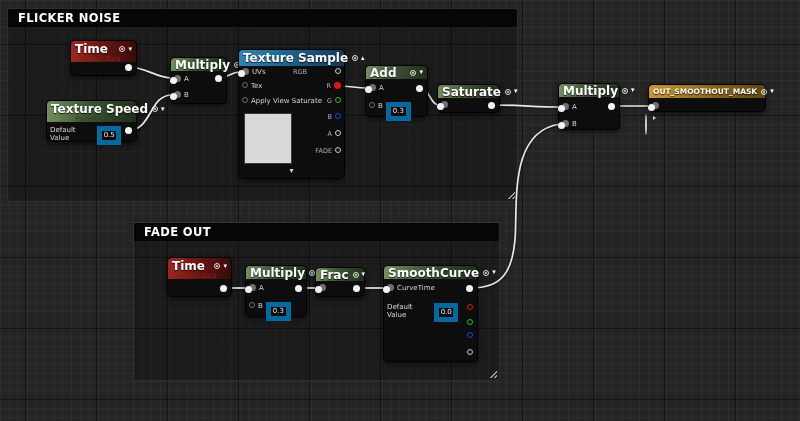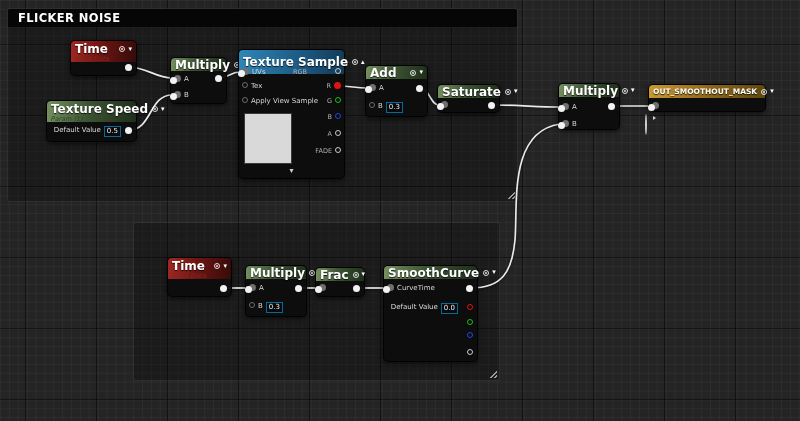--- a/index.html
+++ b/index.html
@@ -26,21 +26,21 @@
   
   svg.wires{position:absolute;left:0;top:0;pointer-events:none;}
   .wire{fill:none;stroke:#e8e8e8;stroke-width:1.7;}
   
   .node{position:absolute;background:rgba(13,13,13,0.96);border-radius:5px;
     box-shadow:0 2px 5px rgba(0,0,0,0.55);border:1px solid rgba(0,0,0,0.8);}
   .nhead{position:relative;height:13px;border-radius:4px 4px 0 0;display:flex;align-items:center;padding:0 4px;}
   .nhead.tall{height:21px;display:block;padding:1px 4px 0 4px;}
   .titlerow{display:flex;align-items:center;}
   .ntitle{color:#fff;font-size:12px;font-weight:bold;text-shadow:0 1px 1px rgba(0,0,0,0.8);white-space:nowrap;flex:1;}
-  .nsub{display:block;font-size:6.5px;font-style:italic;line-height:7px;white-space:nowrap;}
+  .nsub{display:block;font-size:6.5px;font-style:italic;line-height:7px;white-space:nowrap;text-align:center;}
   .hicons{display:flex;align-items:center;gap:3px;margin-left:4px;}
   .oicon{width:6px;height:6px;border:1px solid rgba(255,255,255,0.85);border-radius:50%;position:relative;}
   .oicon::after{content:'';position:absolute;left:1px;top:1px;width:2px;height:2px;border-radius:50%;background:rgba(255,255,255,0.85);}
   .chev{color:#fff;font-size:7px;line-height:7px;}
   .grn{background:linear-gradient(95deg,#74915f 0%,#3d5434 45%,#1f2e1b 100%);}
   .red{background:linear-gradient(95deg,#a12823 0%,#6e1512 45%,#350c0a 100%);}
   .blu{background:linear-gradient(95deg,#2f86b8 0%,#1d5c85 55%,#123a57 100%);}
   .org{background:linear-gradient(95deg,#c9992f 0%,#8a6418 55%,#5f470f 100%);}
   .sub-red{color:#7e2a24;}
   .sub-grn{color:#2f4427;}
@@ -55,37 +55,40 @@
   .pin.open{width:6px;height:6px;background:transparent;border:1.5px solid #6a6a6a;}
   .pin.ring-w{width:6px;height:6px;background:transparent;border:1.5px solid #c9c9c9;}
   .pin.fill-r{background:#e01212;}
   .pin.ring-r{width:6px;height:6px;background:transparent;border:1.5px solid #e01212;}
   .pin.ring-g{width:6px;height:6px;background:transparent;border:1.5px solid #18c018;}
   .pin.ring-b{width:6px;height:6px;background:transparent;border:1.5px solid #2343e0;}
   .wiredot{position:absolute;left:-4px;width:7px;height:7px;border-radius:50%;background:#f2f2f2;top:50%;margin-top:-3.5px;}
   .outpin{position:absolute;right:4px;}
   .finalout{position:relative;width:6px;height:6px;border:1.5px solid #cfcfcf;border-radius:50%;}
   .finalout::after{content:'';position:absolute;left:7px;top:1px;border-left:3px solid #cfcfcf;border-top:2px solid transparent;border-bottom:2px solid transparent;}
-  .vbox{display:inline-block;border:1px solid #0369a1;background:#0a0a0a;color:#efefef;font-size:7px;line-height:9px;padding:0 2px;min-width:12px;text-align:center;}
+  .vbox{display:inline-block;border:5px solid #0369a1;background:#0a0a0a;color:#efefef;font-size:7px;line-height:9px;padding:0 2px;min-width:12px;text-align:center;}
   .dvlabel{color:#dcdcdc;font-size:7px;}
   .preview{position:absolute;background:#d9d9d9;border:1px solid #3a3a3a;}
   .expander{position:absolute;left:0;right:0;text-align:center;color:#cfcfcf;font-size:8px;line-height:8px;}
 </style>
 </head>
 <body>
 
 <div id="canvas">
 
   <div class="comment" style="left:7px;top:8px;width:511px;height:194px;">
     <div class="comment-header">
       <span>FLICKER NOISE</span>
     </div>
     <div class="resize-handle"></div>
   </div>
   <div class="comment" style="left:133px;top:222px;width:367px;height:159px;">
+    <div class="comment-header">
+      <span>FADE OUT</span>
+    </div>
     <div class="resize-handle"></div>
   </div>
 
   <svg class="wires" width="800" height="421">
     <g style="filter:drop-shadow(0 1px 1px rgba(0,0,0,0.5));">
       <path class="wire" d="M129,67 C146,67 156,78 172,78"></path>
       <path class="wire" d="M129,130 C152,130 149,95 172,95"></path>
       <path class="wire" d="M219,78 C229,78 230,72 240,72"></path>
       <path class="wire" d="M338,86 C351,86 355,88 367,88"></path>
       <path class="wire" d="M419,88 C430,88 430,105 439,105"></path>
@@ -145,39 +148,39 @@
       <span class="nsub sub-grn">Param (1)</span>
     </div>
     <div class="prow" style="top:25px;justify-content:flex-end;padding-right:12px;">
       <span class="dvlabel">Default Value</span>
       <span class="vbox">0.5</span>
     </div>
     <span class="pin white outpin" style="top:26px;"></span>
   </div>
 
   <div class="node" style="left:238px;top:49px;width:107px;height:130px;">
-    <div class="nhead blu" style="height:24px;">
+    <div class="nhead blu" style="height:16px;">
       <span class="ntitle">Texture Sample</span>
       <span class="hicons">
         <span class="oicon"></span>
         <span class="chev">▴</span>
       </span>
     </div>
     <div class="prow" style="top:18px;">
       <span class="wiredot"></span>
       <span class="pin gray"></span>
       <span class="plabel">UVs</span>
     </div>
     <div class="prow" style="top:32px;">
       <span class="pin open"></span>
       <span class="plabel">Tex</span>
     </div>
     <div class="prow" style="top:47px;">
       <span class="pin open"></span>
-      <span class="plabel">Apply View Sample</span>
+      <span class="plabel">Apply View Saturate</span>
     </div>
     <div class="prow right" style="top:18px;gap:28px;">
       <span class="plabel dim">RGB</span>
       <span class="pin ring-w"></span>
     </div>
     <div class="prow right" style="top:32px;">
       <span class="plabel dim">R</span>
       <span class="pin fill-r"></span>
     </div>
     <div class="prow right" style="top:47px;">

